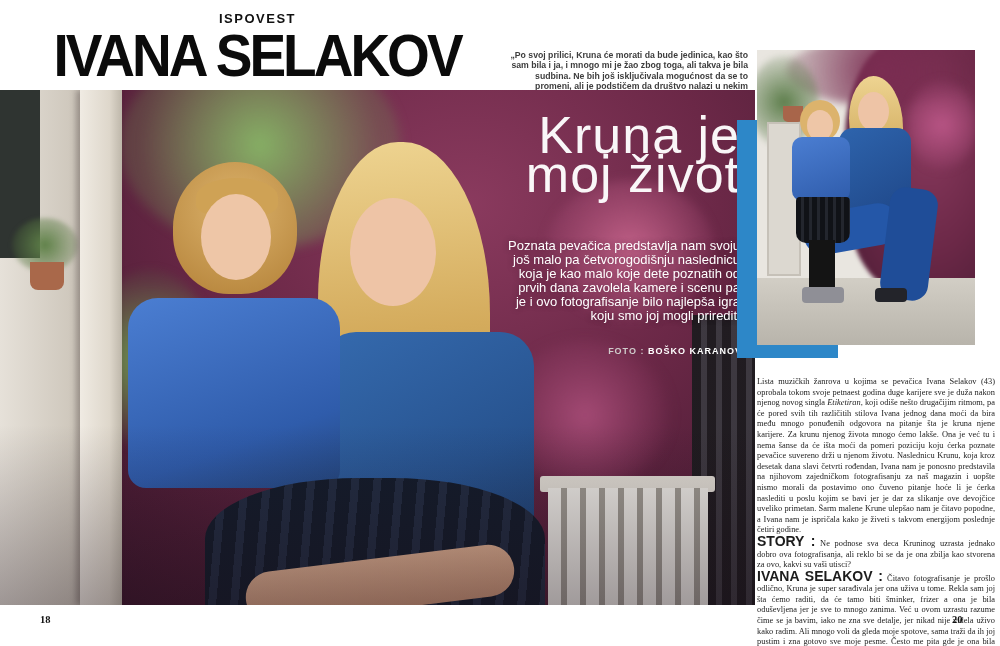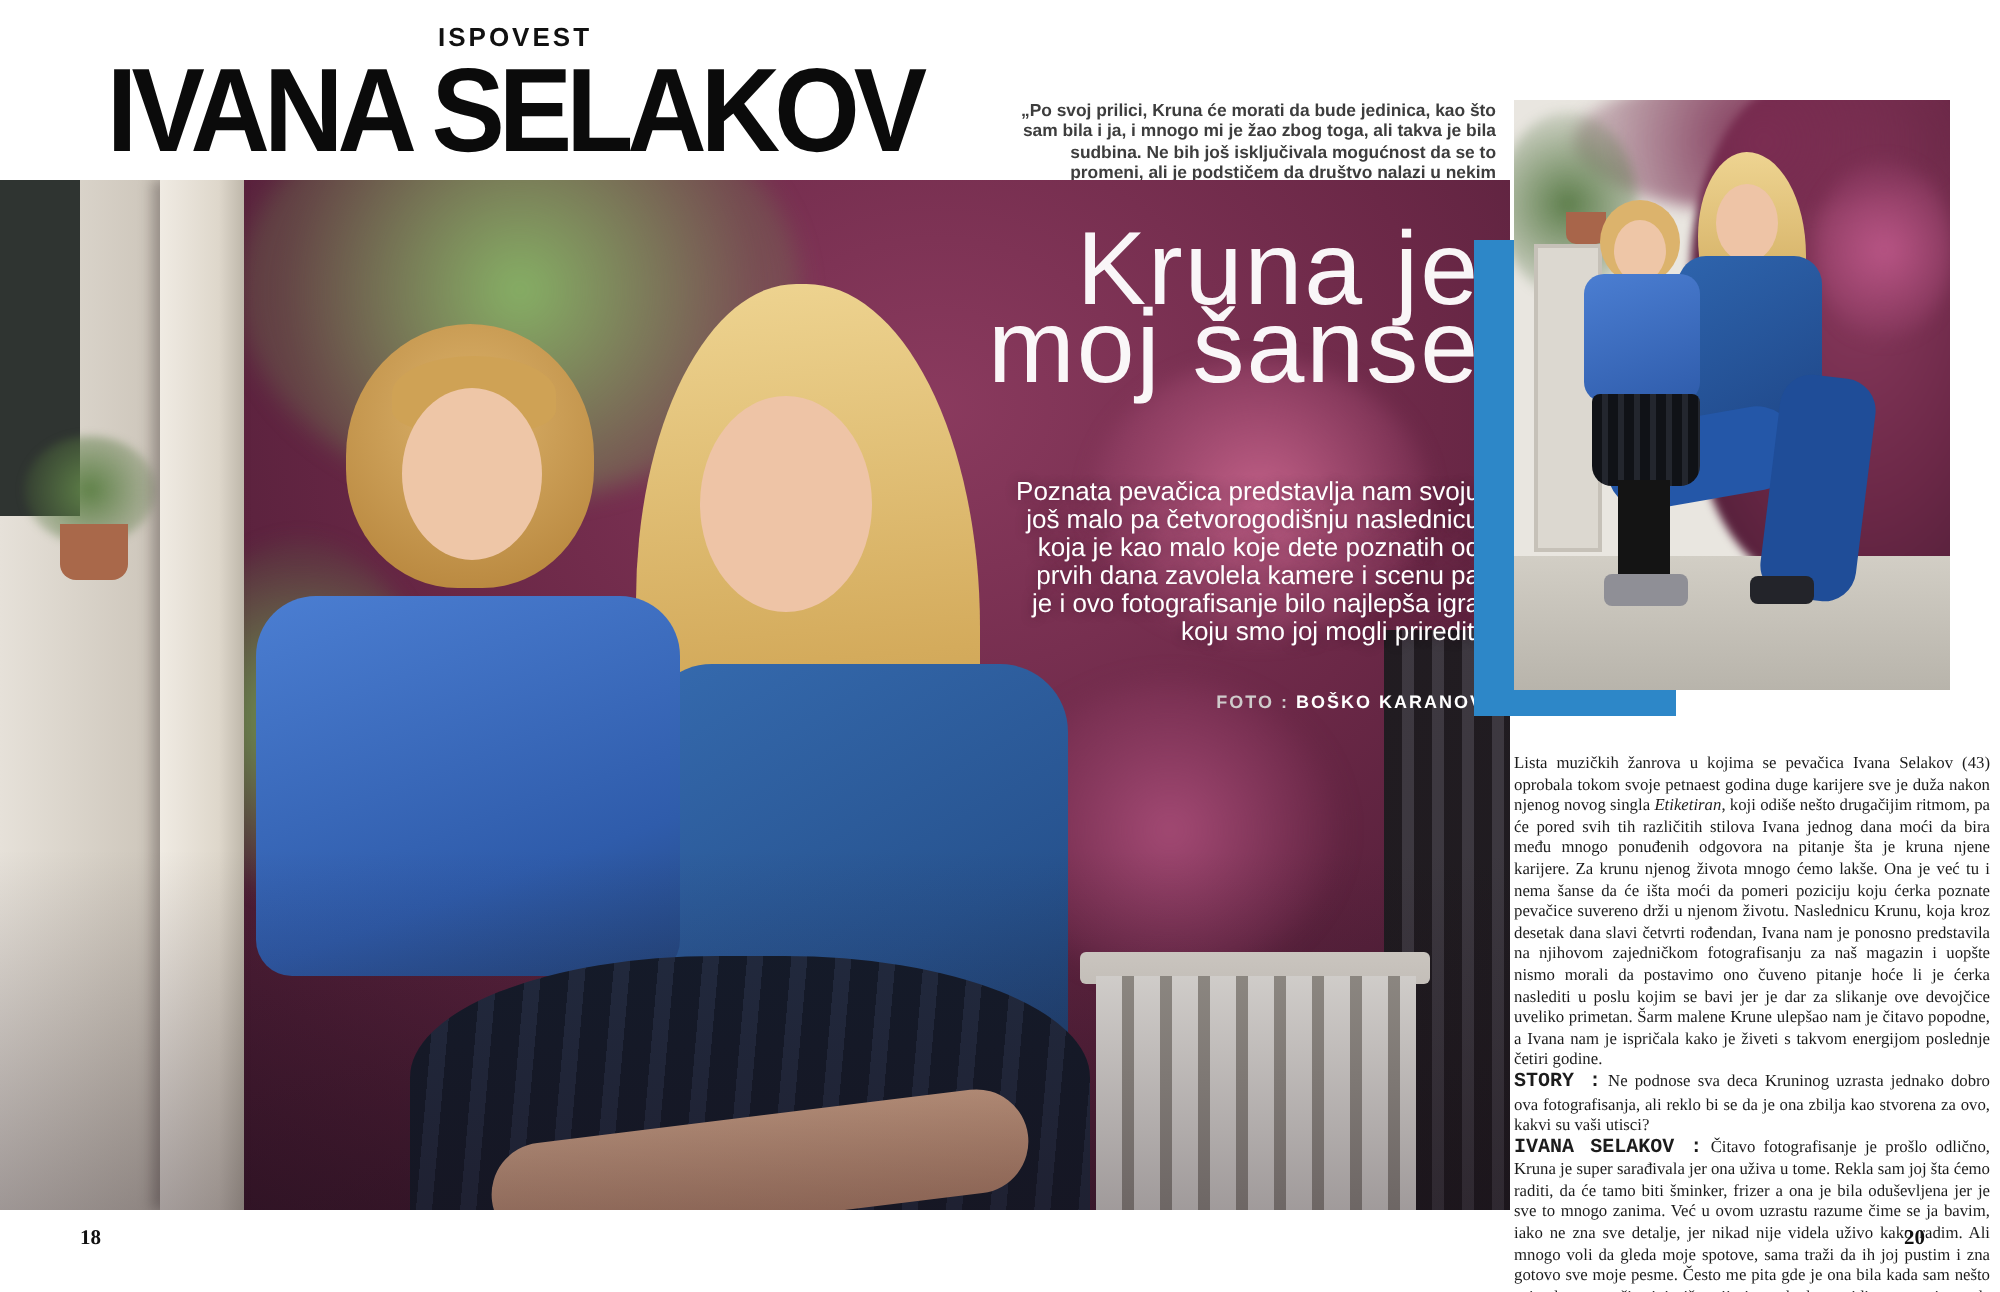--- a/index.html
+++ b/index.html
@@ -128,21 +128,21 @@
     background:#1f4d98;transform:rotate(7deg);}
   .pr-mom-shoe{position:absolute;left:118px;top:238px;width:32px;height:14px;border-radius:4px;background:#23242a;}
   
   .article{
     position:absolute;left:757px;top:377px;width:238px;
     font-family:"Liberation Serif",serif;font-size:8.4px;line-height:10.6px;
     color:#1c1c1c;text-align:justify;
   }
   .article p{margin:0;}
   .article .ital{font-style:italic;}
-  .article .qa-label{font-family:Liberation Mono, monospace;font-weight:bold;font-size:10px;}
+  .article .qa-label{font-family:Liberation Sans, sans-serif;font-weight:bold;font-size:14px;}
   .page-num{position:absolute;font-family:"Liberation Serif",serif;font-size:10.5px;font-weight:bold;color:#111;}
   .page-num.left{left:40px;top:614px;}
   .page-num.right{left:952px;top:614px;}
 </style>
 </head>
 <body>
 
 <div class="spread">
 
   <div class="section-label">ISPOVEST</div>
@@ -169,21 +169,21 @@
     <div class="pl-child-bangs"></div>
     <div class="pl-child-face"></div>
     <div class="pl-child-sweater"></div>
     <div class="pl-skirt"></div>
     <div class="pl-mom-arm"></div>
     <div class="pl-shade"></div>
   </div>
 
   <div class="cover-title">
     <div>Kruna je</div>
-    <div>moj šanse</div>
+    <div>moj život</div>
   </div>
   <div class="intro">Poznata pevačica predstavlja nam svoju još malo pa četvorogodišnju naslednicu koja je kao malo koje dete poznatih od prvih dana zavolela kamere i scenu pa je i ovo fotografisanje bilo najlepša igra koju smo joj mogli prirediti</div>
   <div class="photo-credit">
     <span class="fc-label">FOTO :</span>
     <span class="fc-name">BOŠKO KARANOVIĆ</span>
   </div>
 
   <div class="accent-vbar" style="background: rgb(45, 135, 200);"></div>
   <div class="accent-foot" style="background: rgb(45, 135, 200);"></div>
 

